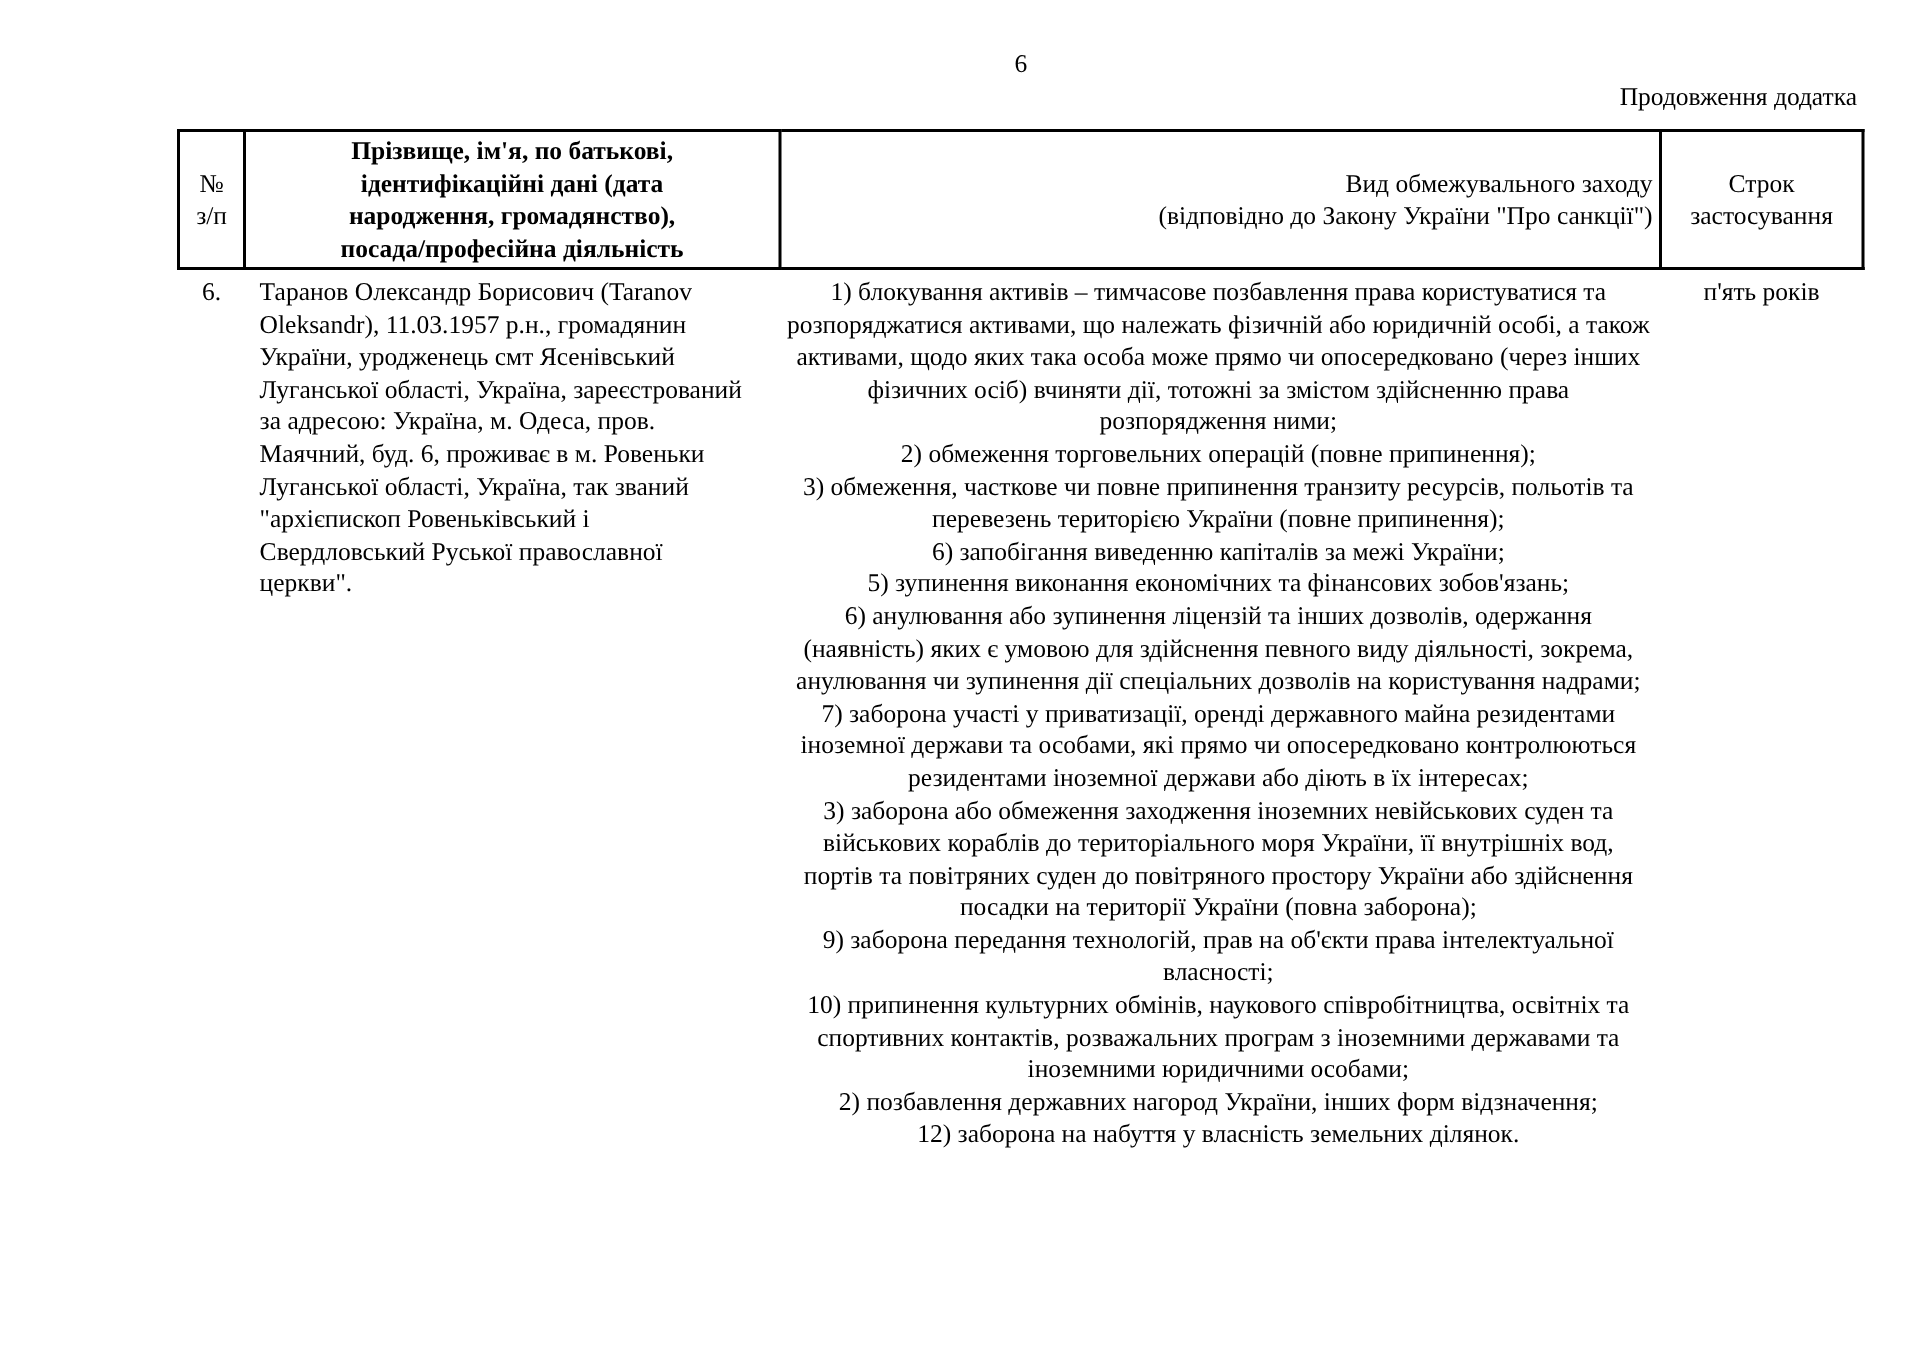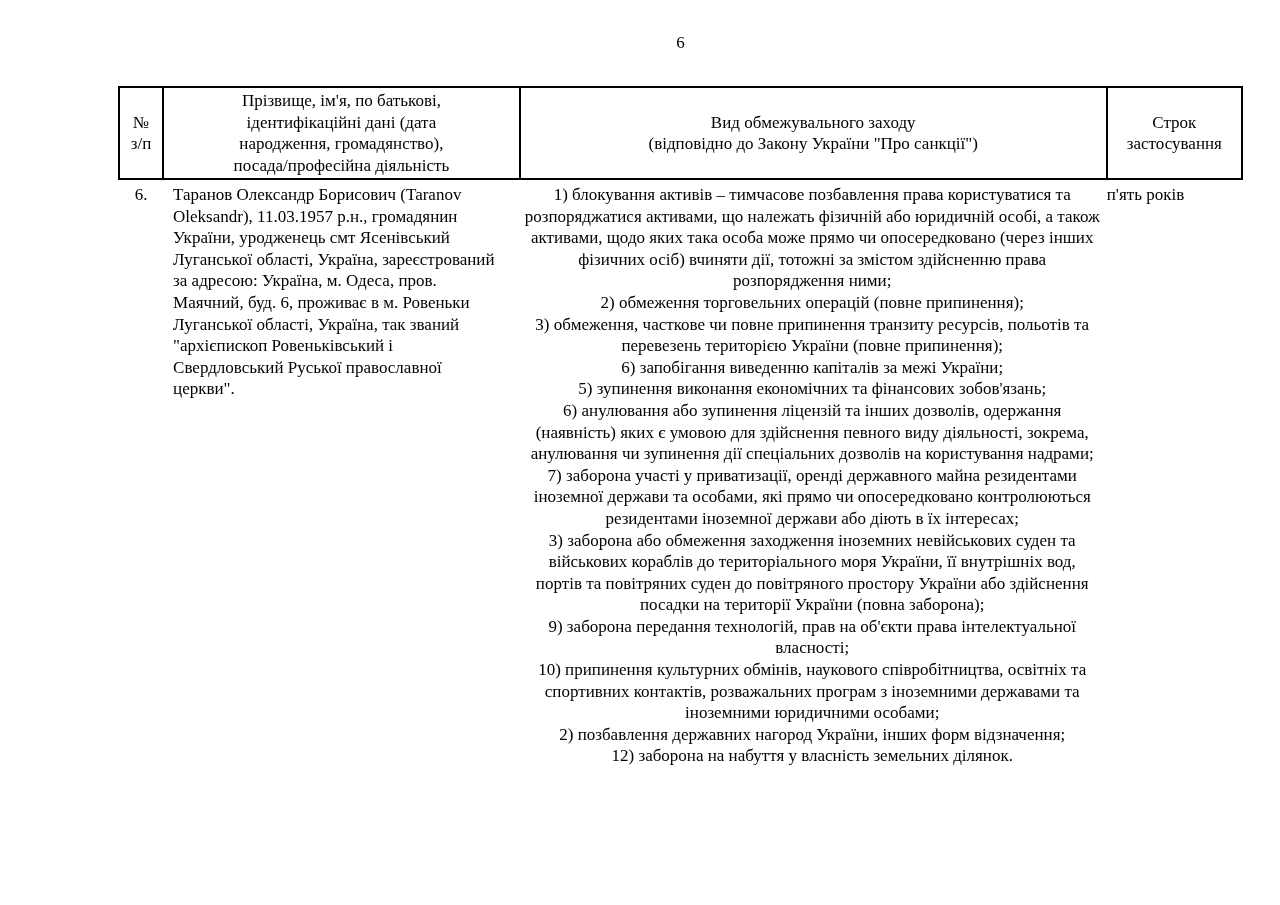--- a/index.html
+++ b/index.html
@@ -29,22 +29,22 @@
     font-size: 17px;
   }
   table.sanctions-table {
     position: absolute;
     left: 118px; top: 86px;
     width: 1125px;
     border-collapse: collapse;
     table-layout: fixed;
   }
   .col-num      { width: 44px;  }
-  .col-name     { width: 356px; }
-  .col-measures { width: 586px; }
+  .col-name     { width: 356px; font-weight: bold; }
+  .col-measures { width: 586px; text-align: right; }
   .col-term     { width: 135px; }
   th {
     border: 2px solid #000;
     font-weight: normal;
     font-size: 17px;
     line-height: 21.5px;
     text-align: center;
     vertical-align: middle;
     white-space: pre-line;
     height: 84px;
@@ -53,30 +53,31 @@
   td {
     border: none;
     vertical-align: top;
     font-size: 17px;
     line-height: 21.6px;
     padding-top: 4px;
   }
   td.cell-num   { text-align: center; }
   td.cell-name  { padding-left: 10px; padding-right: 16px; }
   td.cell-measures { padding-left: 4px; padding-right: 6px; }
-  td.cell-term  { text-align: left; }
+  td.cell-term  { text-align: center; }
   .measure-item { display: block; text-align: center; }
 </style>
 </head>
 <body>
 
 <div class="page">
 
   <div class="page-number">6</div>
 
+  <div class="continuation">Продовження додатка</div>
 
   <table class="sanctions-table">
     <colgroup>
       <col class="col-num">
       <col class="col-name">
       <col class="col-measures">
       <col class="col-term">
     </colgroup>
     <thead>
       <tr>

